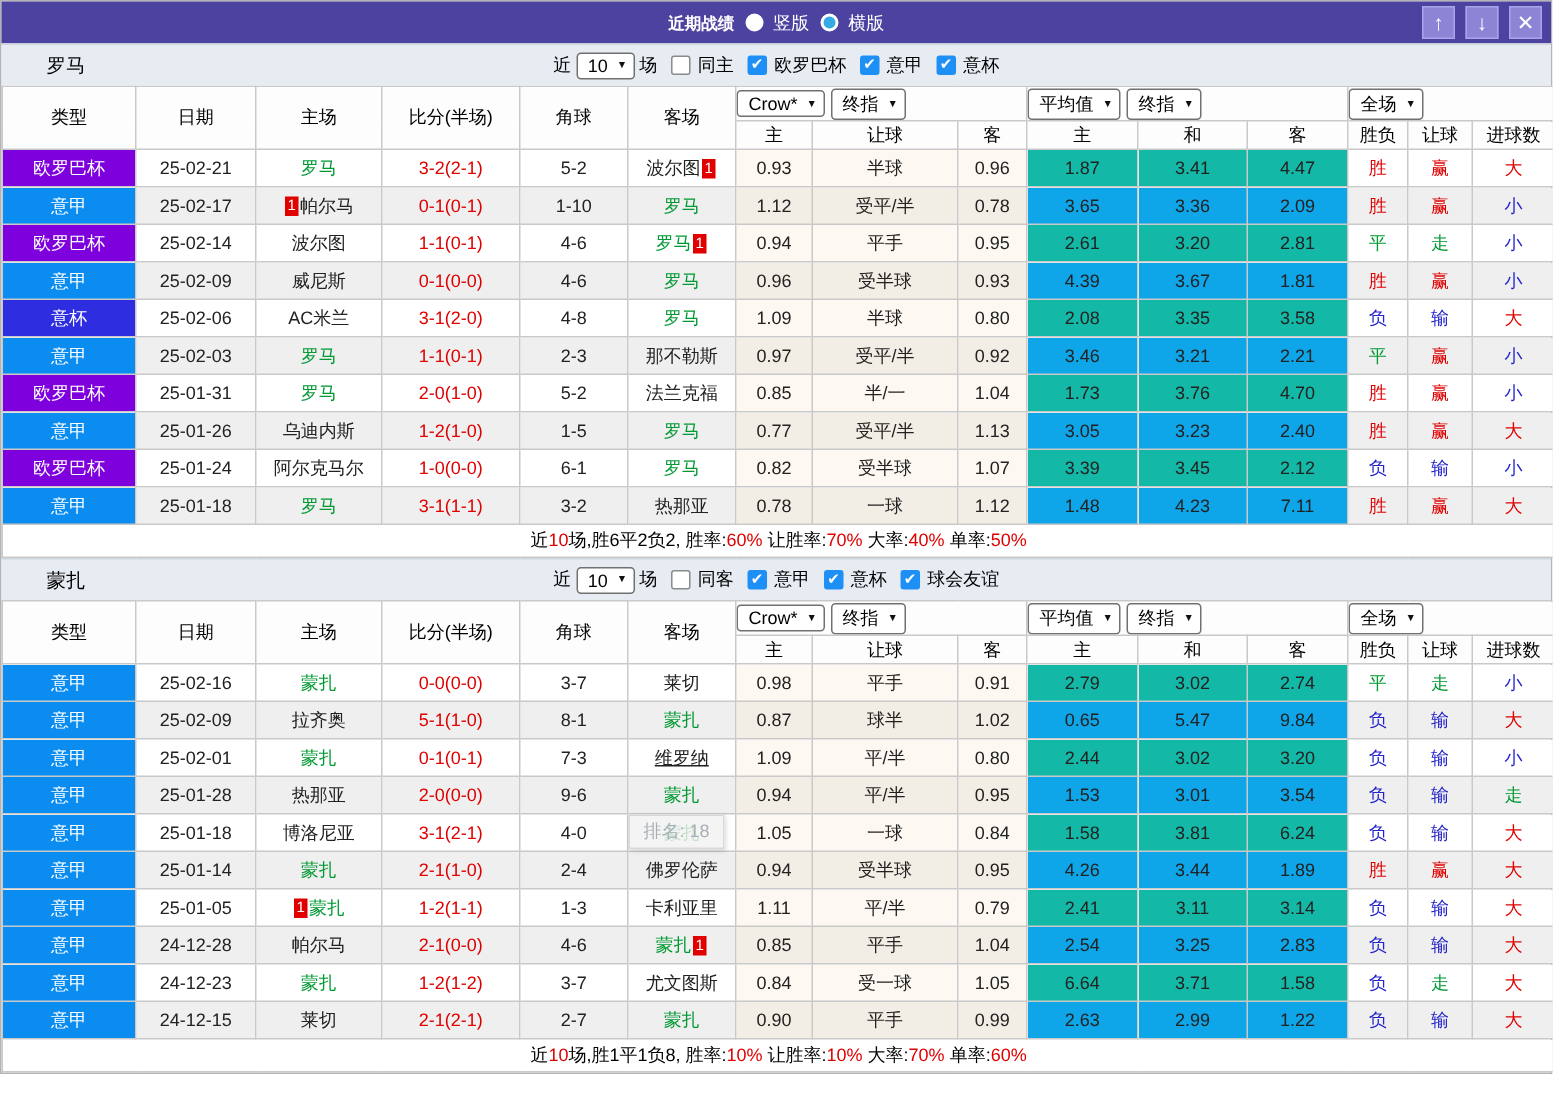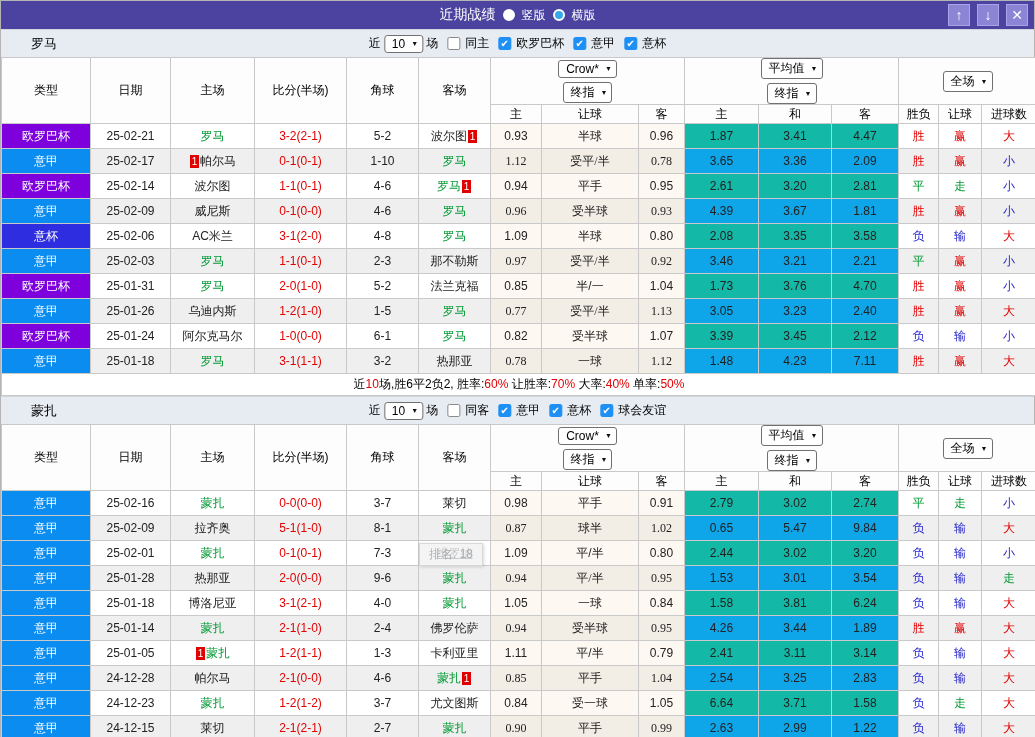--- a/index.html
+++ b/index.html
@@ -22,21 +22,21 @@
     background: #4c43a0;
     position: relative;
     display: flex;
     align-items: center;
   }
   .tb-center {
     position: absolute; left: 50%; transform: translateX(-50%);
     display: flex; align-items: center; gap: 7px;
     color: #fff; white-space: nowrap;
   }
-  .tb-title { font-weight: normal; font-size: 14px; }
+  .tb-title { font-weight: bold; font-size: 11px; }
   .radio { display:inline-block; width:12px; height:12px; border-radius:50%; }
   .radio.on  { background:#ffffff; border:2px solid #fff; }
   .radio.off { background:#35aae6; border:2px solid #fff; }
   .radio-label { font-size: 12px; }
   .tb-buttons { position:absolute; right:6px; display:flex; gap:7px; }
   .tb-btn {
     width:22px; height:22px; background:#8c85d6; border:1px solid #aaa3e8;
     color:#fff; font-weight:bold; font-size:14px; line-height:20px;
     text-align:center; cursor:pointer; display:inline-block;
   }
@@ -65,24 +65,24 @@
   .cb.on { background:#1e90f5; border-color:#1e90f5; color:#fff; font-size:10px; }
   
   table { width:100%; table-layout:fixed; border-collapse:collapse; }
   th, td {
     border:1px solid #c9c9c9; padding:0; text-align:center;
     font-size:12px; font-weight:normal; overflow:hidden; white-space:nowrap;
     height:25px; background:#fff;
   }
   thead th { height:19px; background:#fdfdfd; color:#000; }
   thead tr.grp-row th { height:23px; }
-  .grp-sels { display:flex; justify-content:center; align-items:center; gap:4px;flex-direction:column; }
+  .grp-sels { display:flex; justify-content:flex-start; align-items:center; gap:4px; }
   tr.even td { background:#efefef; }
   td.warm { background:#fdf9f2;margin-left:24px; }
-  tr.even td.warm { background:#f3eee5;font-family:Liberation Serif, serif; }
+  tr.even td.warm { background:#f3eee5; }
   td.cool { background:#14b8a6; }
   tr.even td.cool { background:#0ea5e9; }
   td.type { color:#fff; }
   td.score { color:#e00000; }
   td.res.r { color:#e00000; }
   td.res.g { color:#009933; }
   td.res.b { color:#2424cc; }
   .tname { cursor:pointer; }
   .tname.green { color:#009933; }
   .tname.u { text-decoration:underline; }

